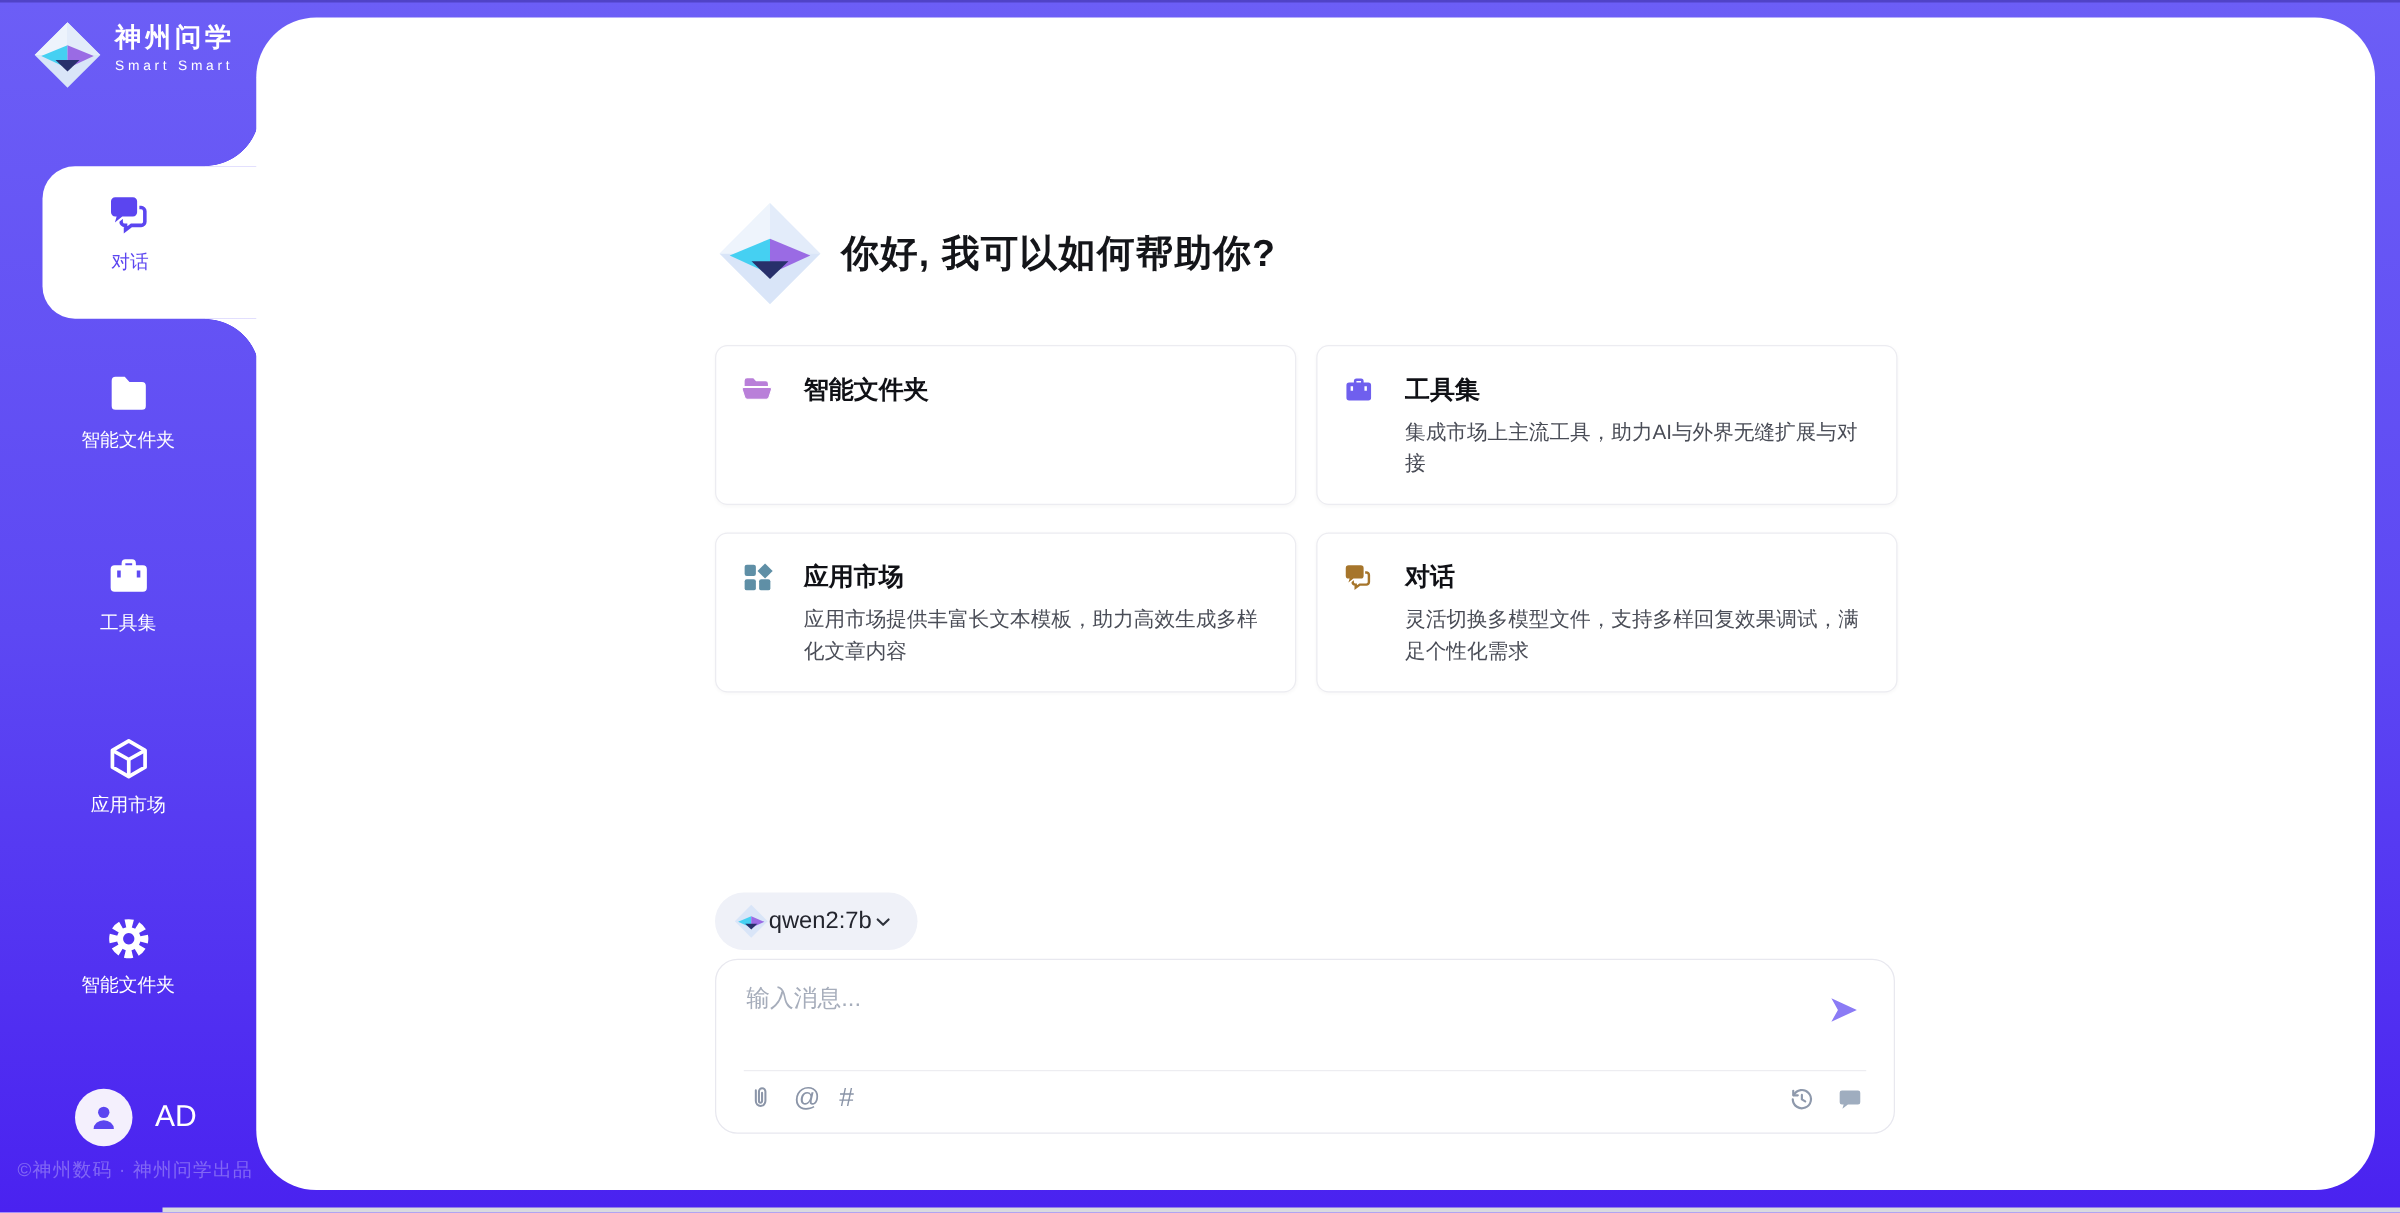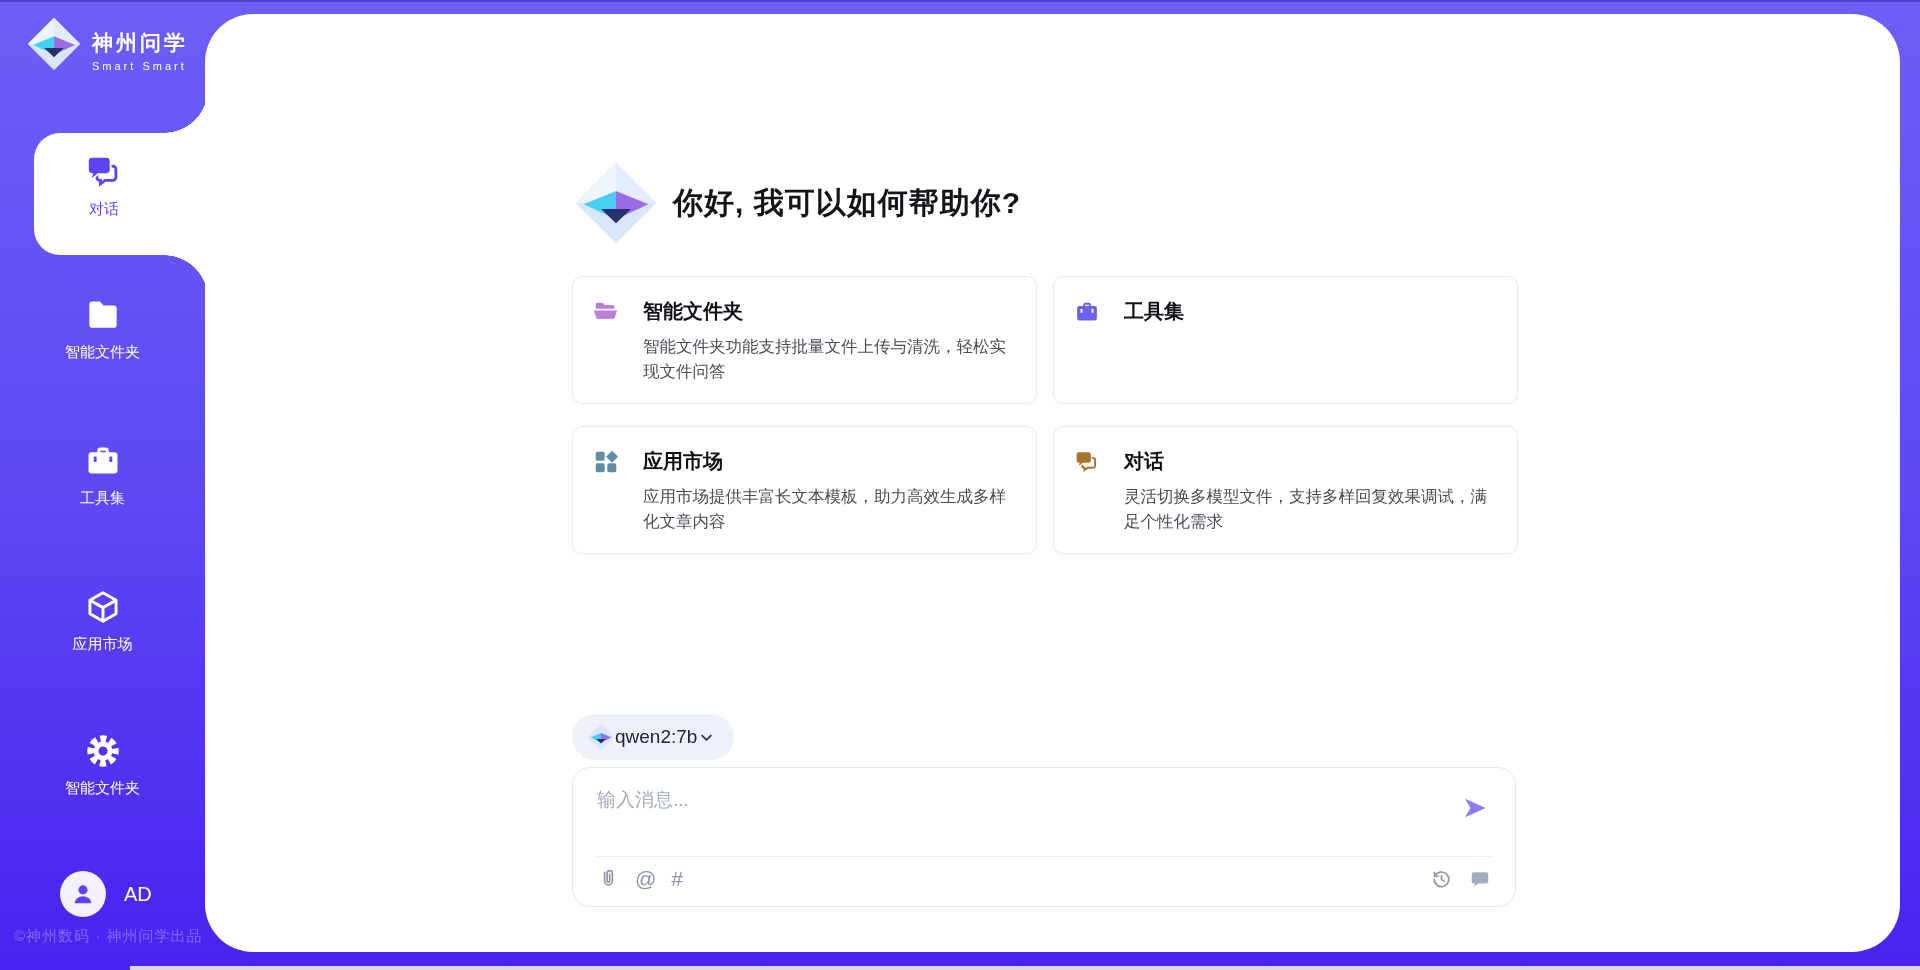--- a/index.html
+++ b/index.html
@@ -12,21 +12,21 @@
   }
   .top-edge { position:absolute; top:0; left:0; right:0; height:2px; background:rgba(30,16,110,.35); }
   .bottom-strip { position:absolute; left:130px; right:0; bottom:0; height:4px; background:#d9dade; }
 
   .main-panel {
     position:absolute; left:205px; top:14px; right:20px; bottom:18px;
     background:#ffffff; border-radius:48px;
   }
 
   
-  .logo { position:absolute; left:26px; top:16px; display:flex; align-items:flex-end; gap:10px; }
+  .logo { position:absolute; left:26px; top:16px; display:flex; align-items:flex-start; gap:10px; }
   .logo svg { width:56px; height:56px; }
   .logo-name { color:#fff; font-size:21px; font-weight:bold; letter-spacing:3px; }
   .logo-sub { color:#fff; font-size:11px; letter-spacing:3px; margin-top:3px; }
 
   .active-tab {
     position:absolute; left:34px; top:133px; width:174px; height:122px;
     background:#fff; border-radius:26px 0 0 26px;
   }
   .active-tab .curve-top {
     position:absolute; right:0; top:-44px; width:44px; height:44px;
@@ -43,21 +43,21 @@
     color:#fff; font-size:15px; cursor:pointer;
   }
   .nav-item svg { width:38px; height:38px; }
   .nav-item.active { color:#5b45f0; width:208px; }
   .nav-0 { top:153px; } .nav-1 { top:296px; } .nav-2 { top:442px; }
   .nav-3 { top:588px; } .nav-4 { top:732px; }
 
   .user-row { position:absolute; left:60px; top:871px; display:flex; align-items:center; gap:18px; cursor:pointer; }
   .avatar { width:46px; height:46px; border-radius:50%; background:#f4f0fd; display:flex; align-items:center; justify-content:center; }
   .avatar svg { width:26px; height:26px; }
-  .user-name { color:#fff; font-size:20px; }
+  .user-name { color:#fff; font-size:24px; }
 
   .sidebar-footer { position:absolute; left:14px; top:927px; color:rgba(255,255,255,.3); font-size:15px; letter-spacing:1px; }
 
   
   .greeting { position:absolute; left:368px; top:146px; display:flex; align-items:center; gap:14px; }
   .greeting svg { width:86px; height:86px; }
   .greeting-title { font-size:30px; font-weight:bold; color:#141519; letter-spacing:1px; }
 
   .cards {
     position:absolute; left:367px; top:262px; width:946px;
@@ -193,30 +193,30 @@
   <div class="cards">
 
     <div class="card">
       <div class="card-head">
         <svg viewBox="0 0 24 24" fill="#b97fd9">
           <path d="M2.5 5.2 a1.8 1.8 0 0 1 1.8 -1.8 h4.6 l2 2.2 h7 a1.8 1.8 0 0 1 1.8 1.8 v1.6 H2.5 z"></path>
           <path d="M1.6 10.2 h19.8 a1 1 0 0 1 .95 1.3 l-1.9 6 a1.9 1.9 0 0 1 -1.8 1.3 H4.4 a1.9 1.9 0 0 1 -1.8 -1.3 l-1.9 -6 a1 1 0 0 1 .9 -1.3 z" stroke="#fff" stroke-width=".8"></path>
         </svg>
         <span class="card-title">智能文件夹</span>
       </div>
-      <div class="card-desc">智能文件夹功能支持批量文件上传与清洗，轻松实现文件问答</div>
     </div>
 
     <div class="card">
       <div class="card-head">
         <svg viewBox="0 0 24 24">
           <path fill="#6f5fee" fill-rule="evenodd" d="M8.4 6.4 V5.4 A1.9 1.9 0 0 1 10.3 3.5 h3.4 a1.9 1.9 0 0 1 1.9 1.9 v1 h3.5 a2 2 0 0 1 2 2 v9.4 a2 2 0 0 1 -2 2 H4.9 a2 2 0 0 1 -2 -2 V8.4 a2 2 0 0 1 2 -2 z M10.3 5.4 v1 h3.4 v-1 z M6 9.2 h1.8 v3.4 H6 z M16.2 9.2 H18 v3.4 h-1.8 z"></path>
         </svg>
         <span class="card-title">工具集</span>
       </div>
+      <div class="card-desc">集成市场上主流工具，助力AI与外界无缝扩展与对接</div>
     </div>
 
     <div class="card">
       <div class="card-head">
         <svg viewBox="0 0 24 24" fill="#5f8fa6">
           <rect x="2.5" y="2.5" width="8.3" height="8.3" rx="1.6"></rect>
           <polygon points="17.6,1.6 23.2,7.2 17.6,12.8 12,7.2"></polygon>
           <rect x="2.5" y="13.2" width="8.3" height="8.3" rx="1.6"></rect>
           <rect x="13.2" y="13.2" width="8.3" height="8.3" rx="1.6"></rect>
         </svg>

